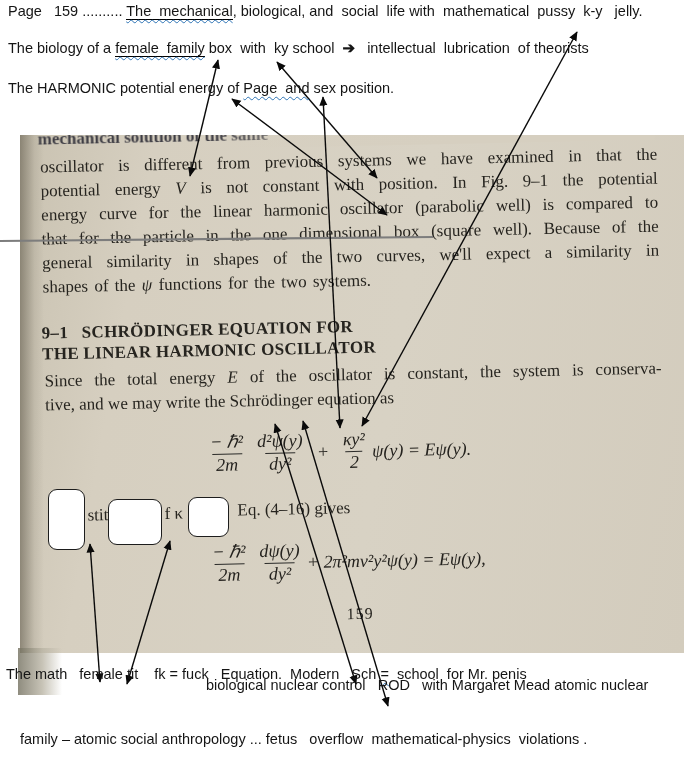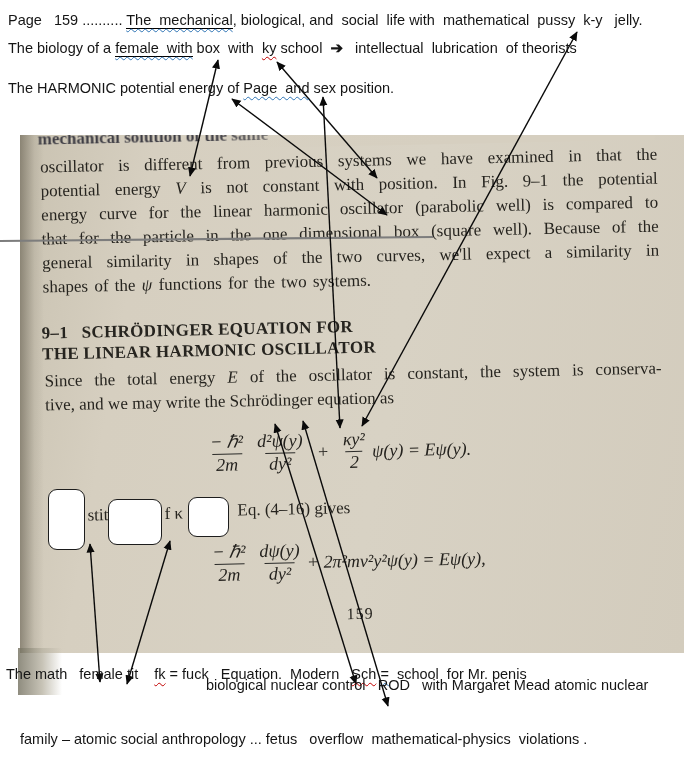--- a/index.html
+++ b/index.html
@@ -10,21 +10,21 @@
   }
   
   .anno{
     position:absolute;white-space:pre;
     font-family:"Liberation Sans",sans-serif;
     font-size:14.5px;color:#151515;letter-spacing:0px;z-index:30;
   }
   .ul{border-bottom:1.4px solid #000;padding-bottom:0px;}
   .wavy-blue{text-decoration:underline;text-decoration-style:wavy;
     text-decoration-color:#2e74b5;text-decoration-thickness:1px;text-underline-offset:3px;}
-  .wavy-red{text-decoration:underline;text-decoration-style:wavy;
+  .wavy-red{text-decoration-style:wavy;
     text-decoration-color:#c00000;text-decoration-thickness:1px;text-underline-offset:3px;}
   .big-arrow{font-size:15px;font-weight:bold;}
 
   
   .scan-page{
     position:absolute;left:20px;top:135px;width:664px;height:518px;
     background:linear-gradient(100deg,#c9c2b1 0%,#d6cfc0 18%,#d8d2c4 55%,#d3ccbd 100%);
     overflow:hidden;z-index:1;
   }
   .scan-shadow-left{
@@ -138,23 +138,23 @@
     <line x1="232" y1="99" x2="387" y2="215" marker-start="url(#ah-start)" marker-end="url(#ah-end)"></line>
     <line x1="323" y1="97" x2="340" y2="428" marker-start="url(#ah-start)" marker-end="url(#ah-end)"></line>
     <line x1="577" y1="32" x2="362" y2="426" marker-start="url(#ah-start)" marker-end="url(#ah-end)"></line>
     <line x1="275" y1="424" x2="356" y2="684" marker-start="url(#ah-start)" marker-end="url(#ah-end)"></line>
     <line x1="303" y1="421" x2="388" y2="706" marker-start="url(#ah-start)" marker-end="url(#ah-end)"></line>
     <line x1="90" y1="544" x2="100" y2="682" marker-start="url(#ah-start)" marker-end="url(#ah-end)"></line>
     <line x1="170" y1="541" x2="127" y2="684" marker-start="url(#ah-start)" marker-end="url(#ah-end)"></line>
   </g>
 </svg>
 
-<div class="anno" style="left:8px;top:12px"><span>Page   159 .......... </span><span class="ul"><span class="wavy-blue">The  mechanical</span></span><span>, biological, and  social  life with  mathematical  pussy  k-y   jelly.</span></div>
+<div class="anno" style="left:8px;top:3px"><span>Page   159 .......... </span><span class="ul"><span class="wavy-blue">The  mechanical</span></span><span>, biological, and  social  life with  mathematical  pussy  k-y   jelly.</span></div>
 
-<div class="anno" style="left:8px;top:39px"><span>The biology of a </span><span class="ul"><span class="wavy-blue">female  with</span></span><span> box  with  </span><span class="wavy-red">ky</span><span> school  </span><span class="big-arrow">➔</span><span>   intellectual  lubrication  of theorists</span></div>
+<div class="anno" style="left:8px;top:39px"><span>The biology of a </span><span class="ul"><span class="wavy-blue">female  family</span></span><span> box  with  </span><span class="wavy-red">ky</span><span> school  </span><span class="big-arrow">➔</span><span>   intellectual  lubrication  of theorists</span></div>
 
 <div class="anno" style="left:8px;top:80px"><span>The HARMONIC potential energy of </span><span class="wavy-blue">Page  and</span><span> sex position.</span></div>
 
 <div class="anno" style="left:6px;top:666px"><span>The math   female tit    </span><span class="wavy-red">fk</span><span> = fuck   Equation.  Modern   </span><span class="wavy-red">Sch</span><span> </span><span class="wavy-blue">=</span><span>  school  for Mr. penis</span></div>
 
 <div class="anno" style="left:206px;top:677px">biological nuclear control   ROD   with Margaret Mead atomic nuclear</div>
 
 <div class="anno" style="left:20px;top:731px">family – atomic social anthropology ... fetus   overflow  mathematical-physics  violations .</div>
 
 </body></html>

